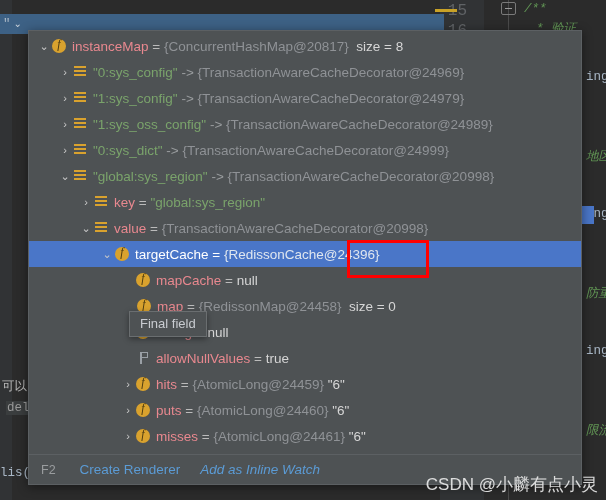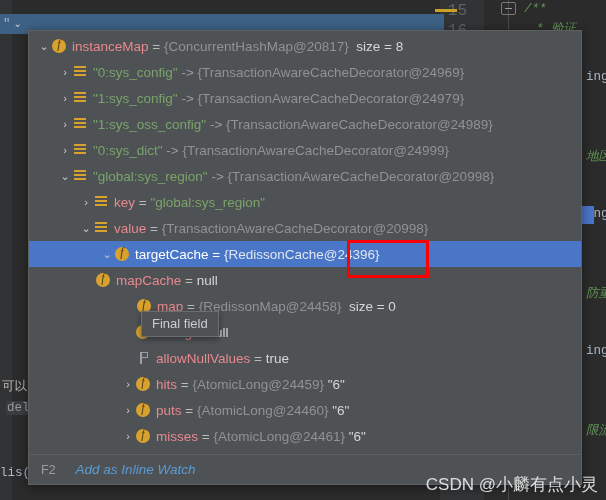--- a/index.html
+++ b/index.html
@@ -243,21 +243,21 @@
     width: 82px;
     height: 38px;
     border: 3px solid #ff0000;
     box-sizing: border-box;
     pointer-events: none;
   }
 
   
   .tooltip {
     position: absolute;
-    left: 141px;
+    left: 129px;
     top: 311px;
     padding: 4px 10px 5px 10px;
     background: #4e5254;
     border: 1px solid #6a6e70;
     color: #c9ccd1;
     font-size: 13px;
     box-shadow: 0 2px 6px rgba(0,0,0,0.4);
   }
 
   
@@ -413,21 +413,21 @@
           <span class="txt n-eq"> = </span>
           <span class="txt n-type">{TransactionAwareCacheDecorator@20998}</span>
         </div>
         <div class="row selected" style="padding-left: 71px;">
           <span class="toggle">⌄</span>
           <span class="icon icon-field"></span>
           <span class="txt n-name">targetCache</span>
           <span class="txt n-eq"> = </span>
           <span class="txt n-type">{RedissonCache@24396}</span>
         </div>
-        <div class="row" style="padding-left: 52px;">
+        <div class="row" style="padding-left: 92px;">
           <span class="toggle none"></span>
           <span class="icon icon-field"></span>
           <span class="txt n-name">mapCache</span>
           <span class="txt n-eq"> = </span>
           <span class="txt n-val">null</span>
         </div>
         <div class="row" style="padding-left: 93px;">
           <span class="toggle none"></span>
           <span class="icon icon-field"></span>
           <span class="txt n-name">map</span>
@@ -484,20 +484,21 @@
           <span class="toggle">›</span>
           <span class="icon icon-entry"></span>
           <span class="txt n-str">"0:sys_oss_config"</span>
           <span class="txt n-arrow"> -&gt; </span>
           <span class="txt n-type">{TransactionAwareCacheDecorator@25028}</span>
         </div>
       </div>
 
     <div class="popup-actions">
       <span class="shortcut">F2</span>
+      <span class="act-link">Create Renderer</span>
       <span class="act-link">Add as Inline Watch</span>
     </div>
   </div>
 
   <div class="hl-box"></div>
 
   <div class="tooltip">Final field</div>
 
   <div class="watermark">CSDN @小麟有点小灵</div>
 

